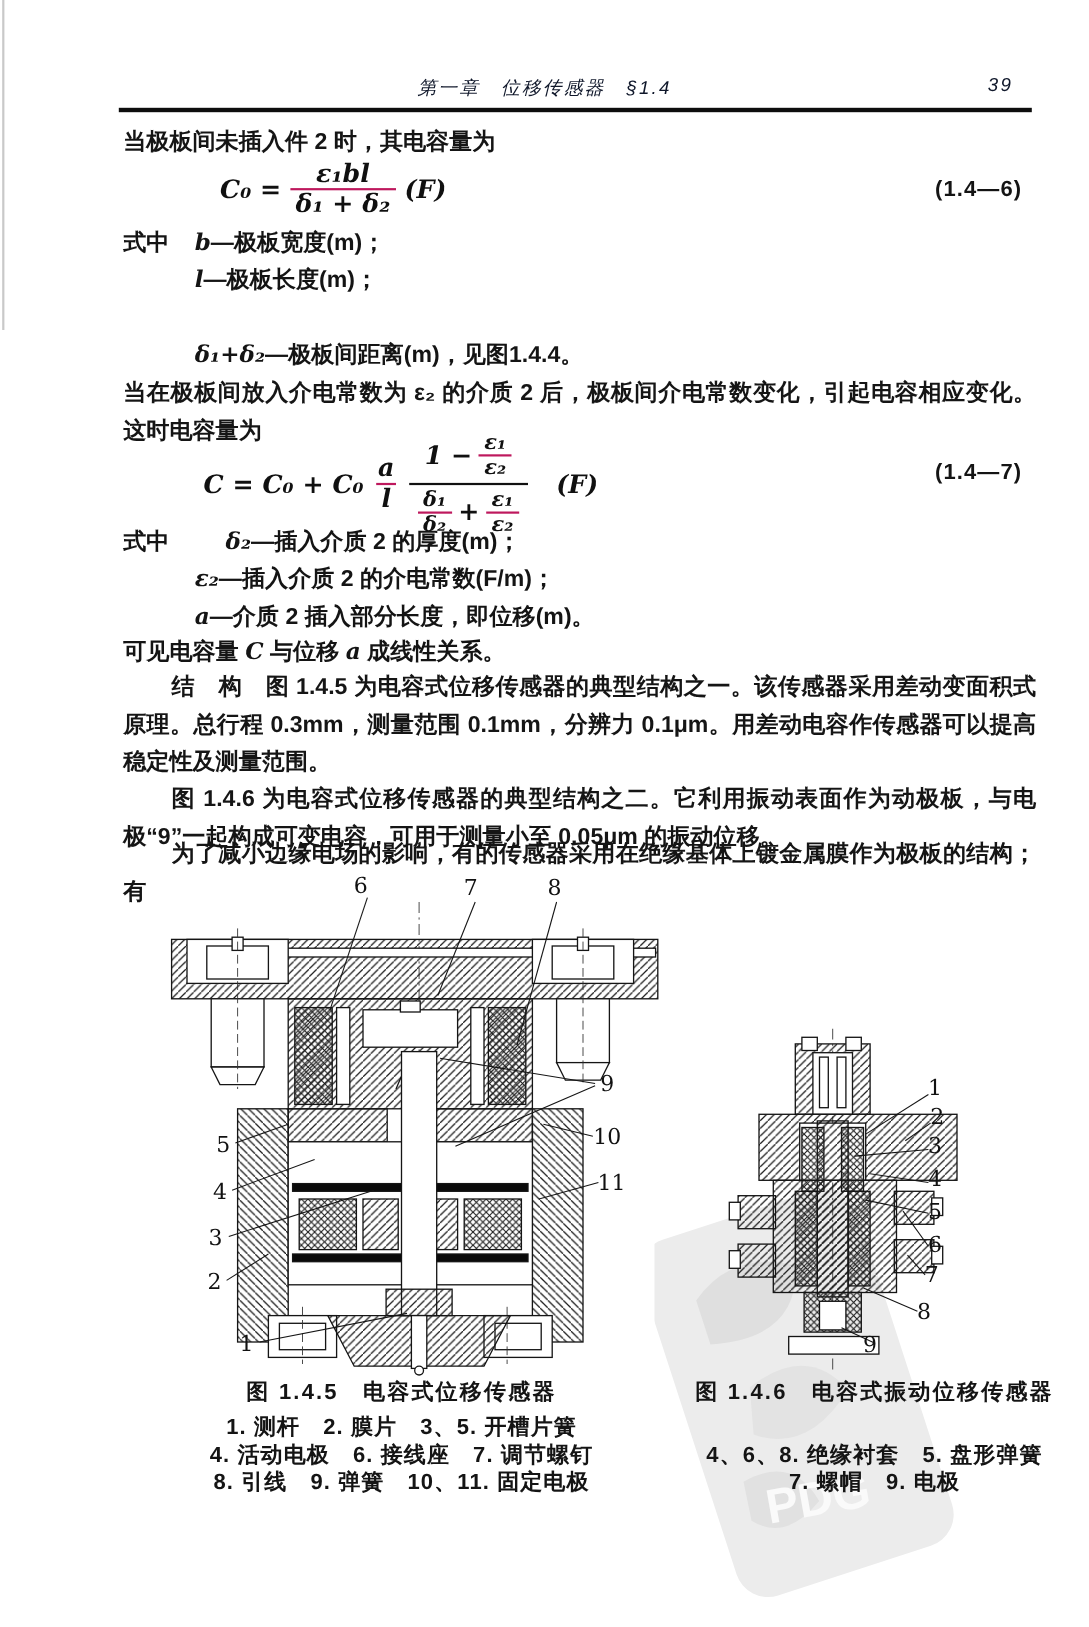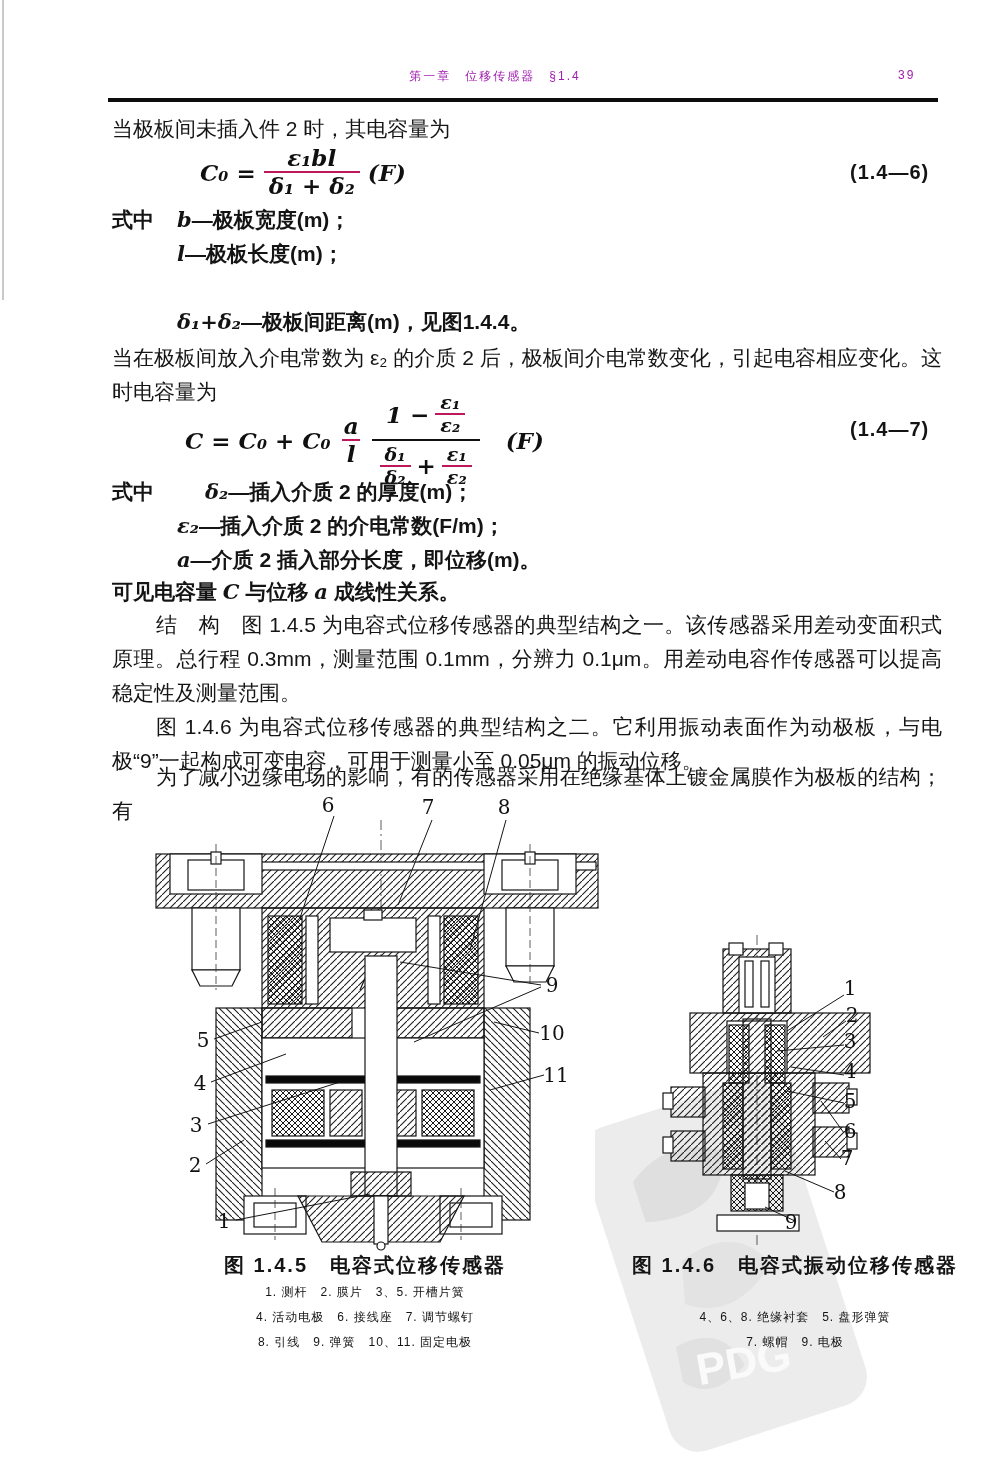--- a/index.html
+++ b/index.html
@@ -1,38 +1,38 @@
 <!DOCTYPE html>
 <html><head>
 <meta charset="utf-8">
 <style>
   html,body{margin:0;padding:0;background:#fff;}
   .page{position:relative;width:990px;height:1479px;background:#ffffff;overflow:hidden;
         font-family:"Liberation Sans","DejaVu Sans",sans-serif;color:#141414;}
   .abs{position:absolute;}
   .scan-edge{left:2px;top:0;width:2px;height:300px;background:#c9c9c9;}
-  .hdr{font-size:12px;letter-spacing:2px;color:#a21caf;}
+  .hdr{font-size:17px;letter-spacing:2px;color:#0f172a;font-style:italic;}
   .hdr-rule{left:108px;top:98px;width:830px;height:4px;background:#0d0d0d;}
-  .para{font-size:21px;font-weight:normal;line-height:34px;text-align:justify;color:#151515;}
+  .para{font-size:21px;font-weight:bold;line-height:34px;text-align:justify;color:#151515;}
   .indent{text-indent:44px;}
   .def-label{font-size:21px;font-weight:bold;}
   .def-item{font-size:21px;font-weight:bold;white-space:nowrap;}
   .var{font-family:"DejaVu Serif","Liberation Serif",serif;font-style:italic;font-weight:600;}
   .math{display:flex;align-items:center;gap:8px;font-family:"DejaVu Serif","Liberation Serif",serif;
         font-style:italic;font-weight:600;font-size:23px;color:#101010;}
   .frac{display:inline-flex;flex-direction:column;align-items:center;line-height:1.15;}
   .frac .fnum{padding:0 5px;}
   .frac .fden{border-top:2px solid #be185d;padding:0 5px;}
   .frac.sm{font-size:19px;line-height:1.1;}
   .bigfrac{display:inline-flex;flex-direction:column;align-items:center;}
   .bigfrac .brow{display:flex;align-items:center;gap:6px;padding:3px 8px;}
   .bigfrac .bden{border-top:2px solid #111;}
   .eqnum{font-size:20px;font-weight:bold;font-family:"Liberation Sans",sans-serif;letter-spacing:1px;}
   .figcap{font-size:20px;font-weight:bold;text-align:center;letter-spacing:2px;}
-  .figparts{font-size:12px;font-weight:normal;text-align:center;letter-spacing:1px;white-space:nowrap;}
+  .figparts{font-size:20px;font-weight:bold;text-align:center;letter-spacing:1px;white-space:nowrap;}
   .wm{z-index:0;}
   .figsvg{z-index:1;}
   .txt{z-index:2;}
 </style>
 </head>
 <body>
 
 <div class="page">
 
   <div class="abs scan-edge"></div>

